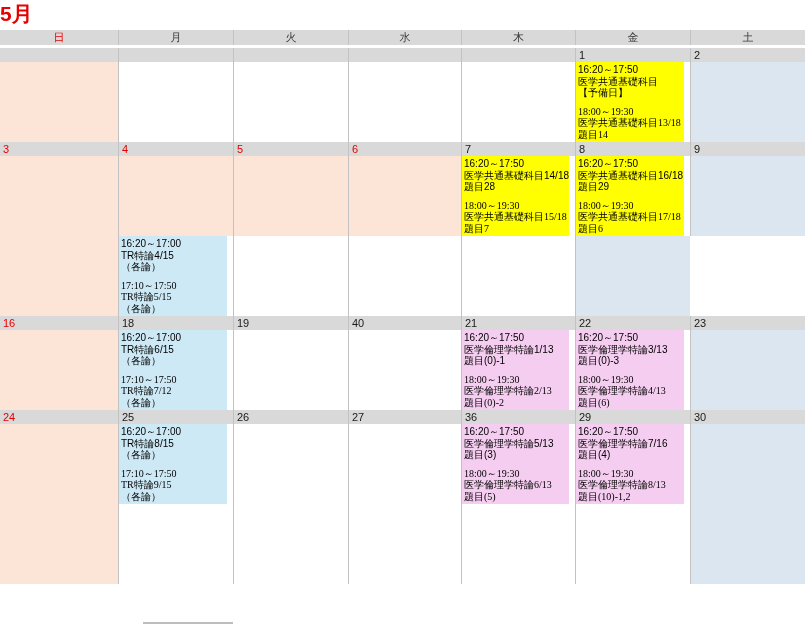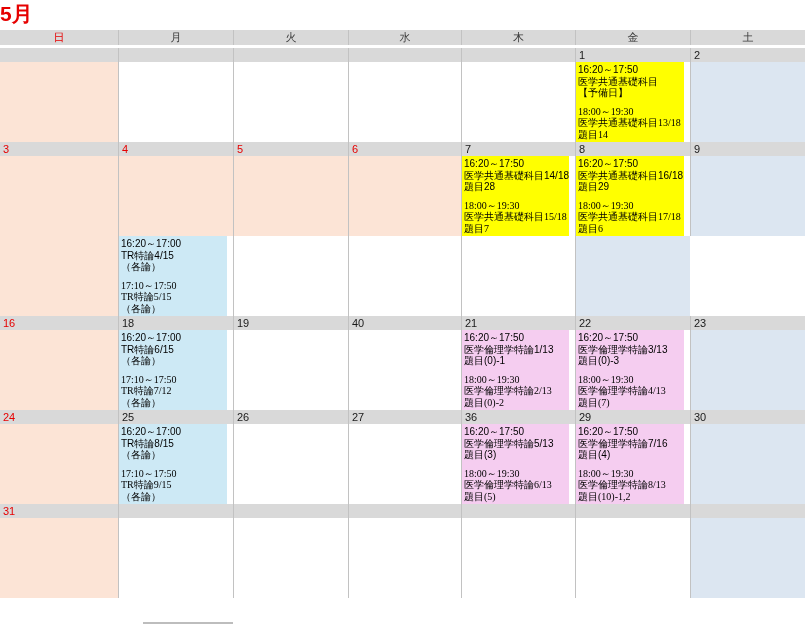--- a/index.html
+++ b/index.html
@@ -204,21 +204,21 @@
       <div class="cell">
         <div class="event ev-pink">
           <div class="par">
             <div class="line">16:20～17:50</div>
             <div class="line">医学倫理学特論3/13</div>
             <div class="line">題目(0)-3</div>
           </div>
           <div class="par">
             <div class="line">18:00～19:30</div>
             <div class="line">医学倫理学特論4/13</div>
-            <div class="line">題目(7)</div>
+            <div class="line">題目(6)</div>
           </div>
         </div>
       </div>
       <div class="cell bg-sat"></div>
     </div>
     <div class="row drow">
       <div class="cell red">24</div>
       <div class="cell">25</div>
       <div class="cell">26</div>
       <div class="cell">27</div>
@@ -267,29 +267,20 @@
           </div>
           <div class="par">
             <div class="line">18:00～19:30</div>
             <div class="line">医学倫理学特論8/13</div>
             <div class="line">題目(10)-1,2</div>
           </div>
         </div>
       </div>
       <div class="cell bg-sat"></div>
     </div>
-    <div class="row drow">
-      <div class="cell red">31</div>
-      <div class="cell"></div>
-      <div class="cell"></div>
-      <div class="cell"></div>
-      <div class="cell"></div>
-      <div class="cell"></div>
-      <div class="cell"></div>
-    </div>
     <div class="row crow">
       <div class="cell bg-sun"></div>
       <div class="cell"></div>
       <div class="cell"></div>
       <div class="cell"></div>
       <div class="cell"></div>
       <div class="cell"></div>
       <div class="cell bg-sat"></div>
     </div>
   </div>

